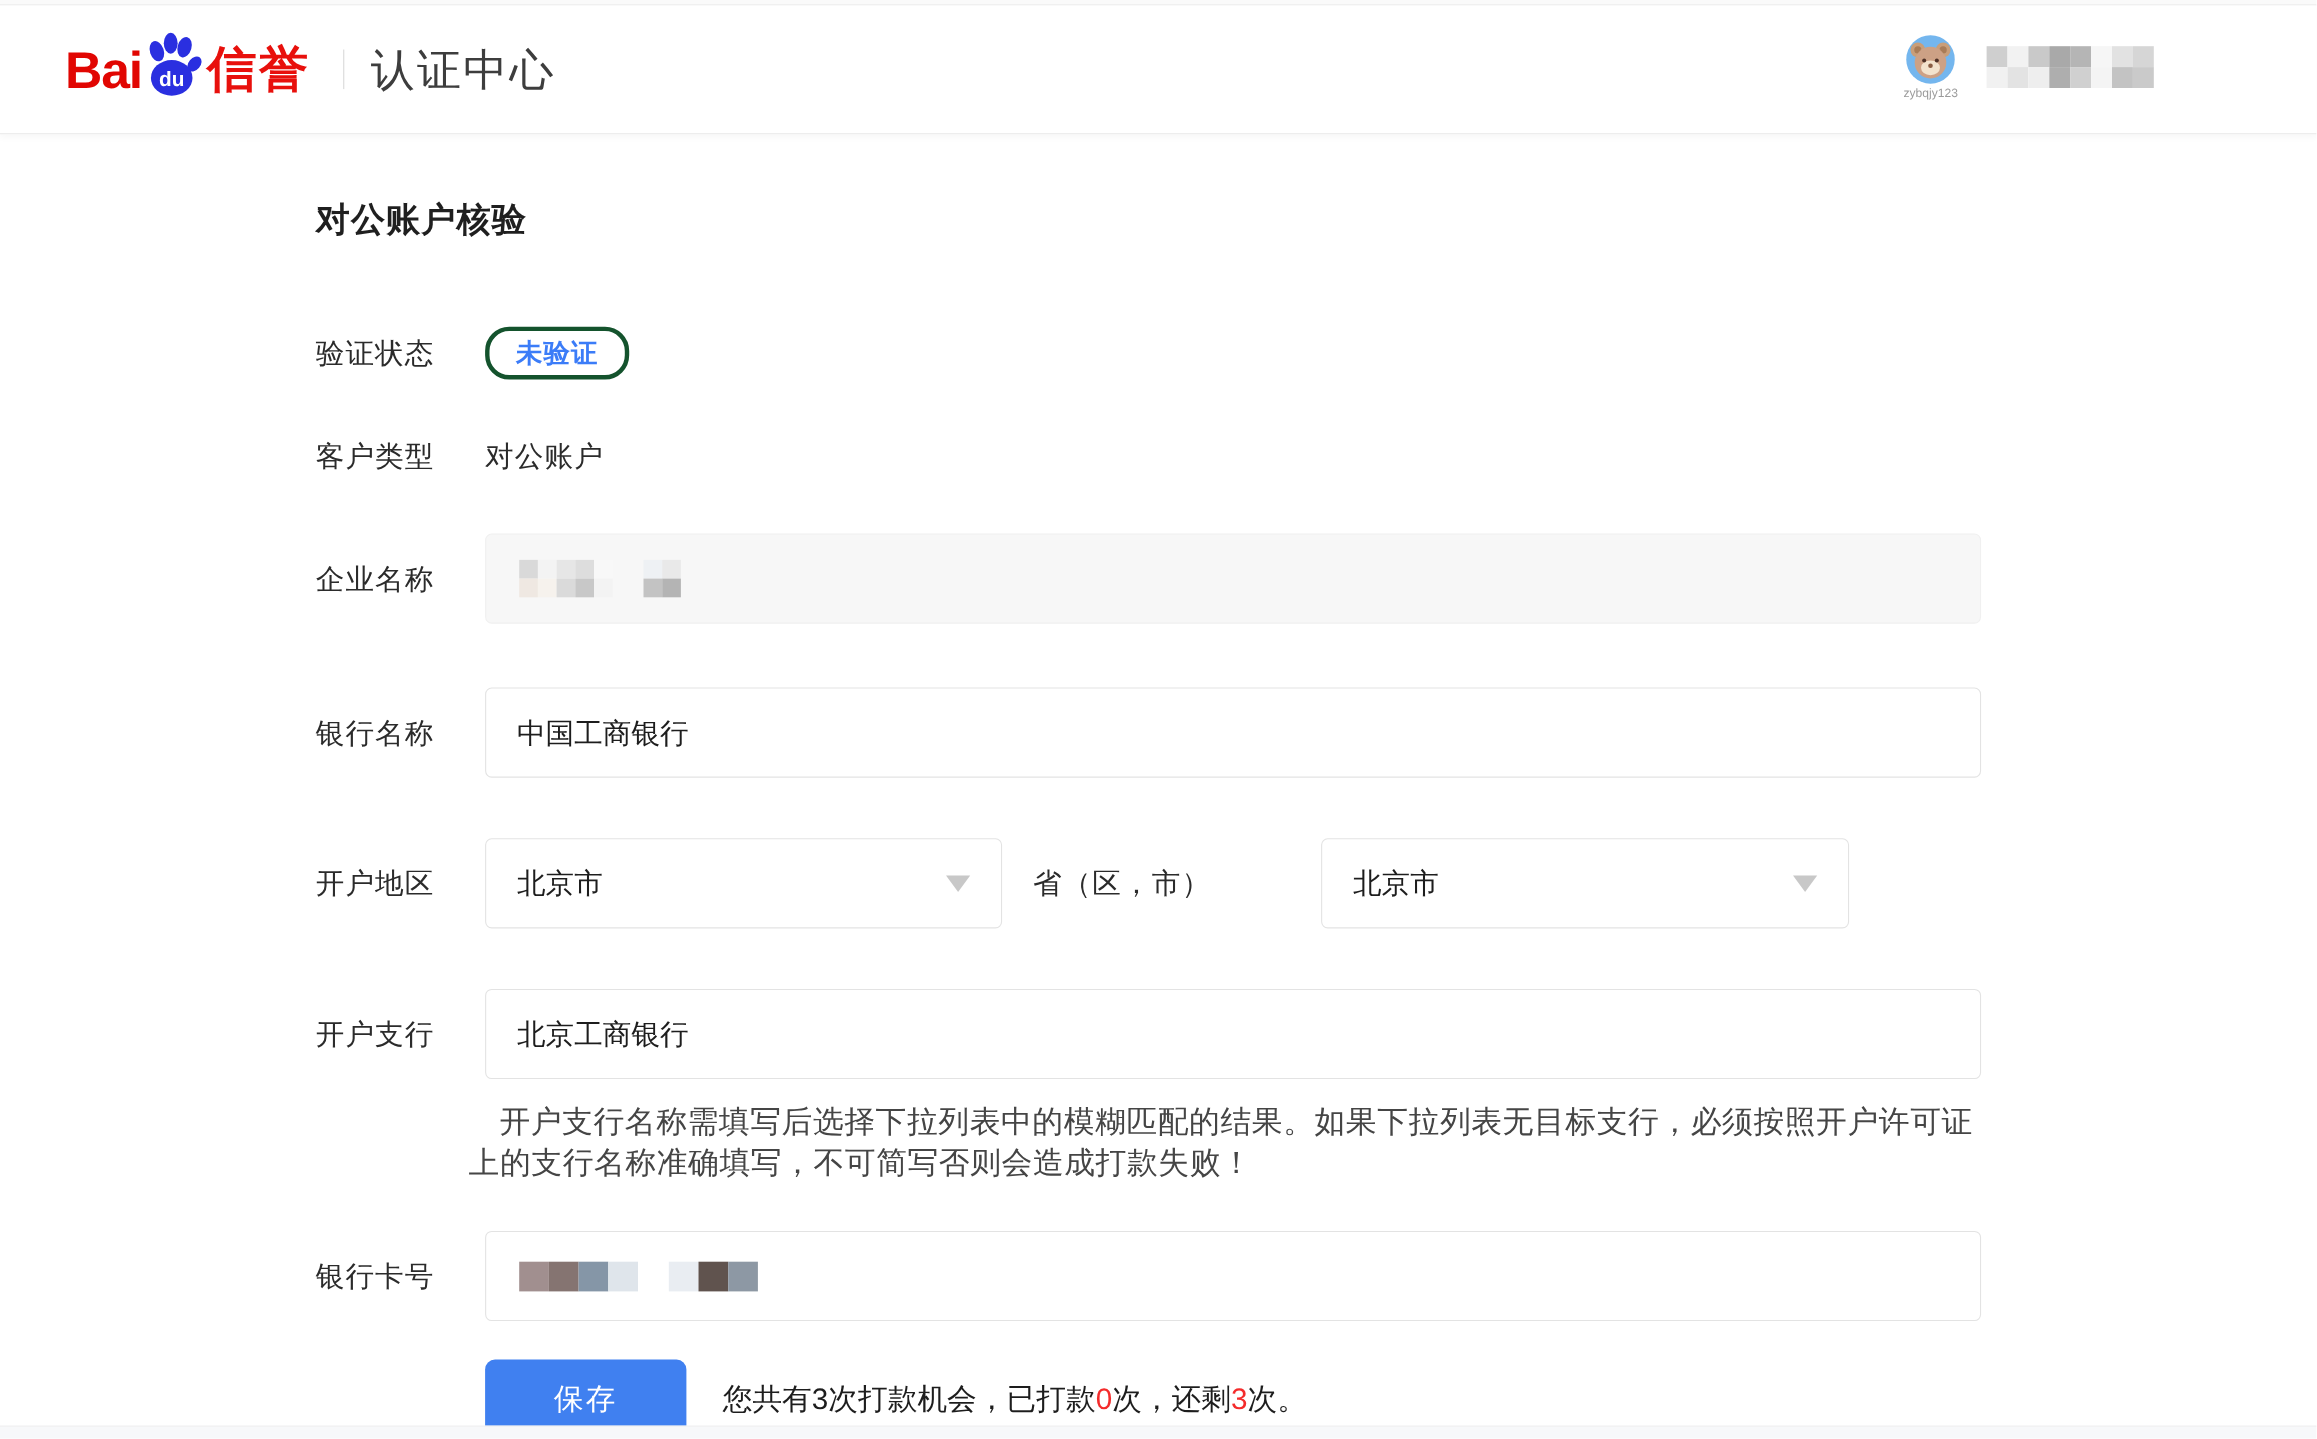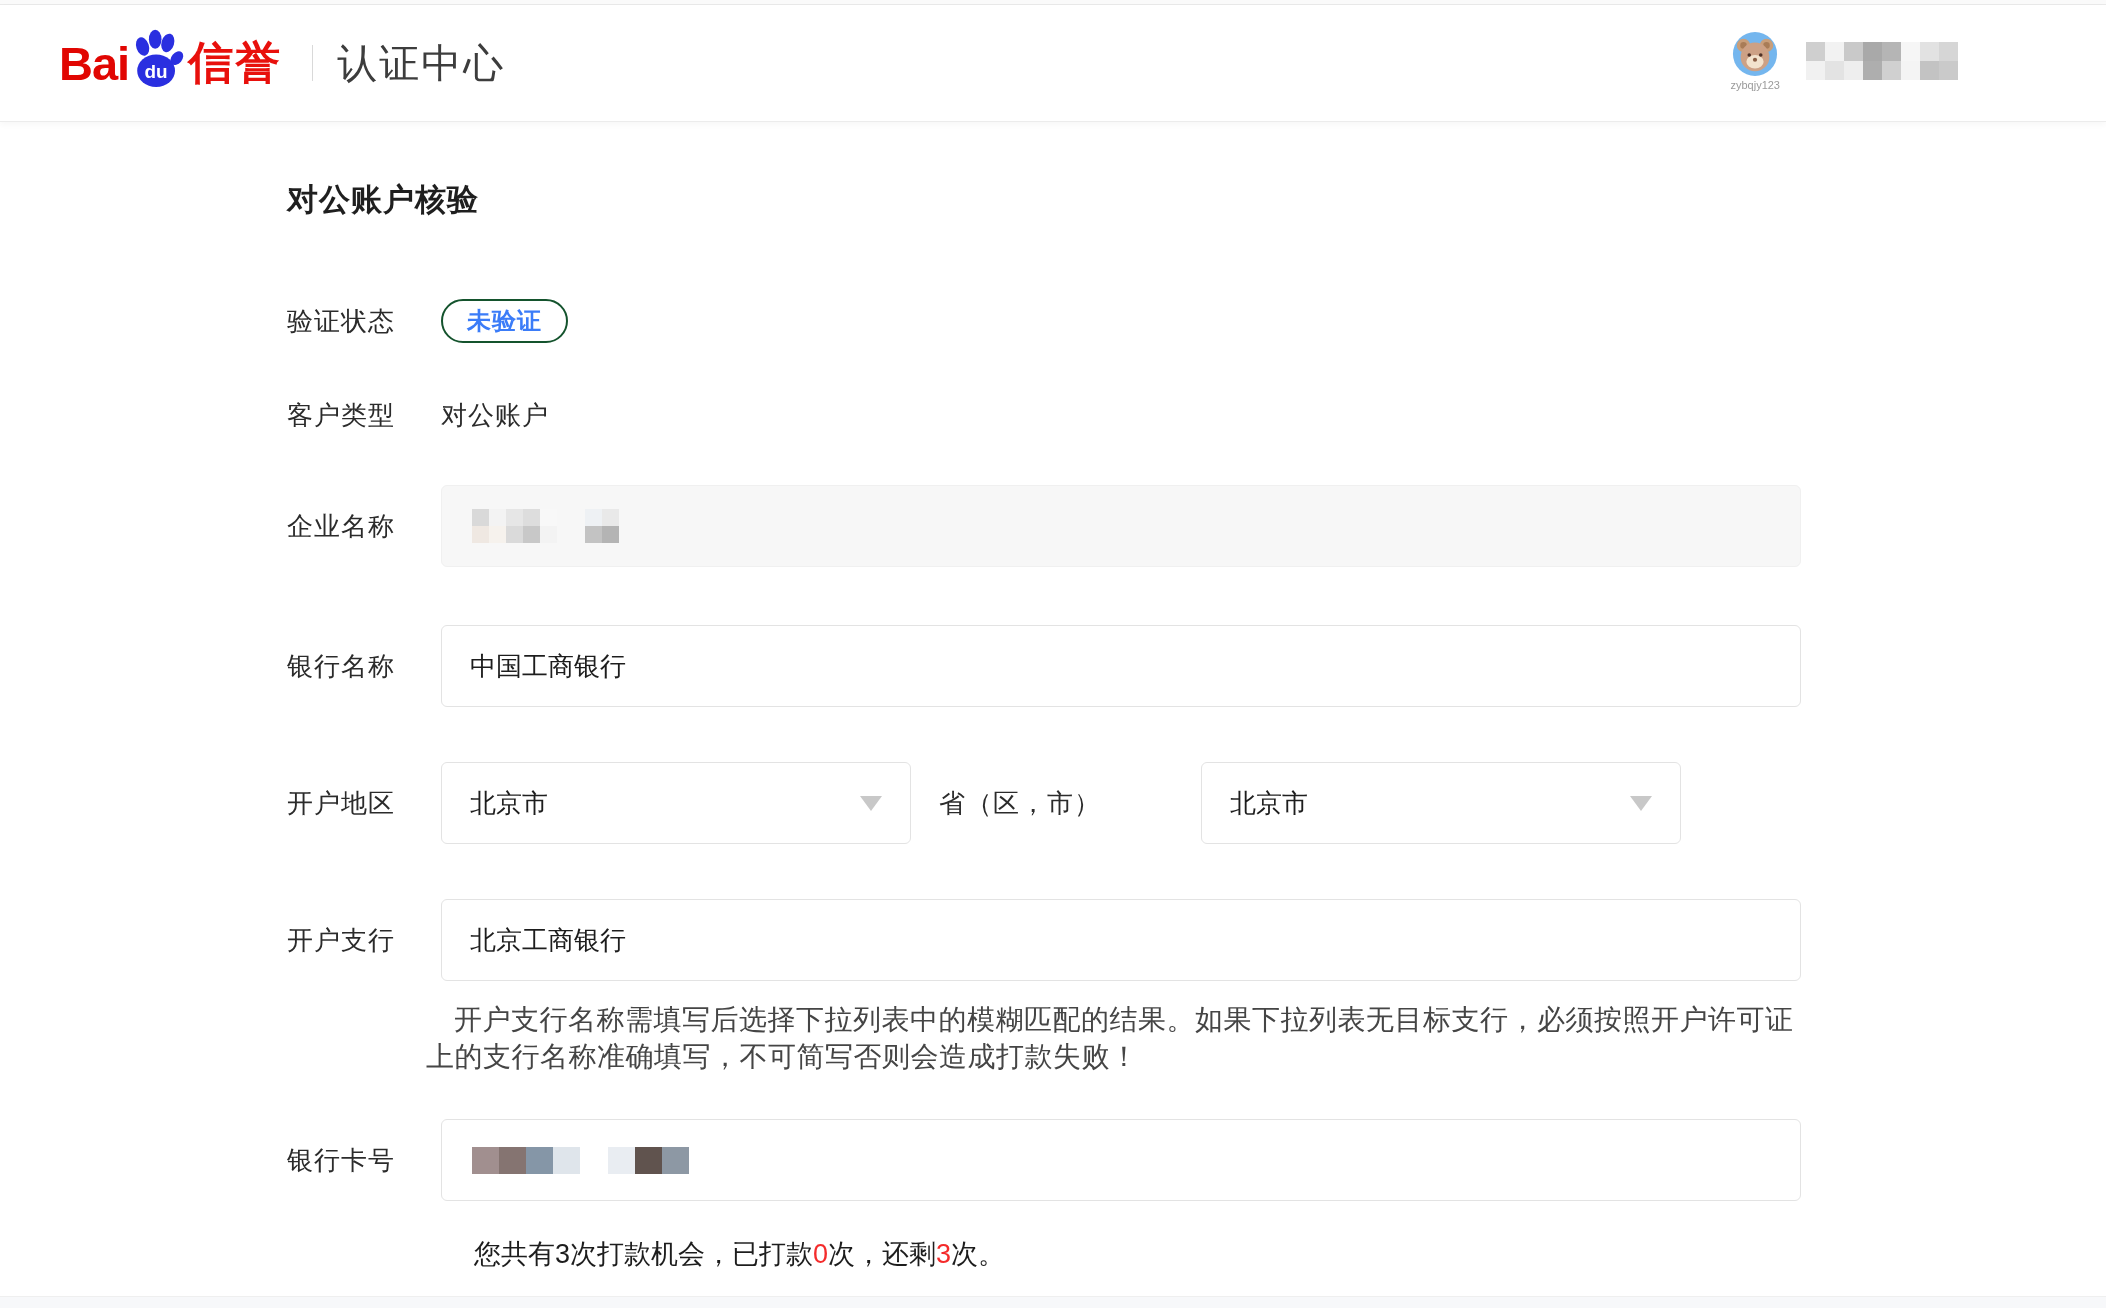--- a/index.html
+++ b/index.html
@@ -37,21 +37,21 @@
   .redacted-name { margin-left: 26px; margin-top: 11px; }
   .mrow { display: flex; }
   
   main { padding-left: 287px; }
   .page-title { margin-top: 57px; font-size: 31px; font-weight: bold; color: #1f1f1f; letter-spacing: 1px; }
   .row { display: flex; align-items: center; }
   .lbl { width: 154px; flex: none; font-size: 26px; color: #2b2b2b; letter-spacing: 1px; }
   .row-status { margin-top: 80px; height: 40px; }
   .badge {
     display: inline-flex; align-items: center; justify-content: center;
-    border: 2px solid #14532d; color: #3b7cf8;
+    border: 4px solid #14532d; color: #3b7cf8;
     font-size: 24px; font-weight: bold; letter-spacing: 1px;
     padding: 4px 24px; border-radius: 22px; background: #fff;
   }
   .row-type { margin-top: 58px; height: 32px; }
   .plain-value { font-size: 26px; color: #2b2b2b; letter-spacing: 1px; }
   .row-company { margin-top: 54px; }
   .row-bank { margin-top: 58px; }
   .row-region { margin-top: 55px; }
   .row-branch { margin-top: 55px; }
   .input {
@@ -265,19 +265,20 @@
               <div style="width: 27px; height: 27px; background: rgb(96, 83, 78);"></div>
               <div style="width: 27px; height: 27px; background: rgb(141, 152, 164);"></div>
             </div>
           </div>
       </div>
     </div>
   </div>
 
   <div class="row row-save">
     <div class="lbl"></div>
+    <button class="save-btn">保存</button>
     <div class="note">
       <span>您共有3次打款机会，已打款</span><span class="red">0</span><span>次，还剩</span><span class="red">3</span><span>次。</span>
     </div>
   </div>
 </main>
 
 <div class="bottomstrip"></div>
 
 </body></html>

